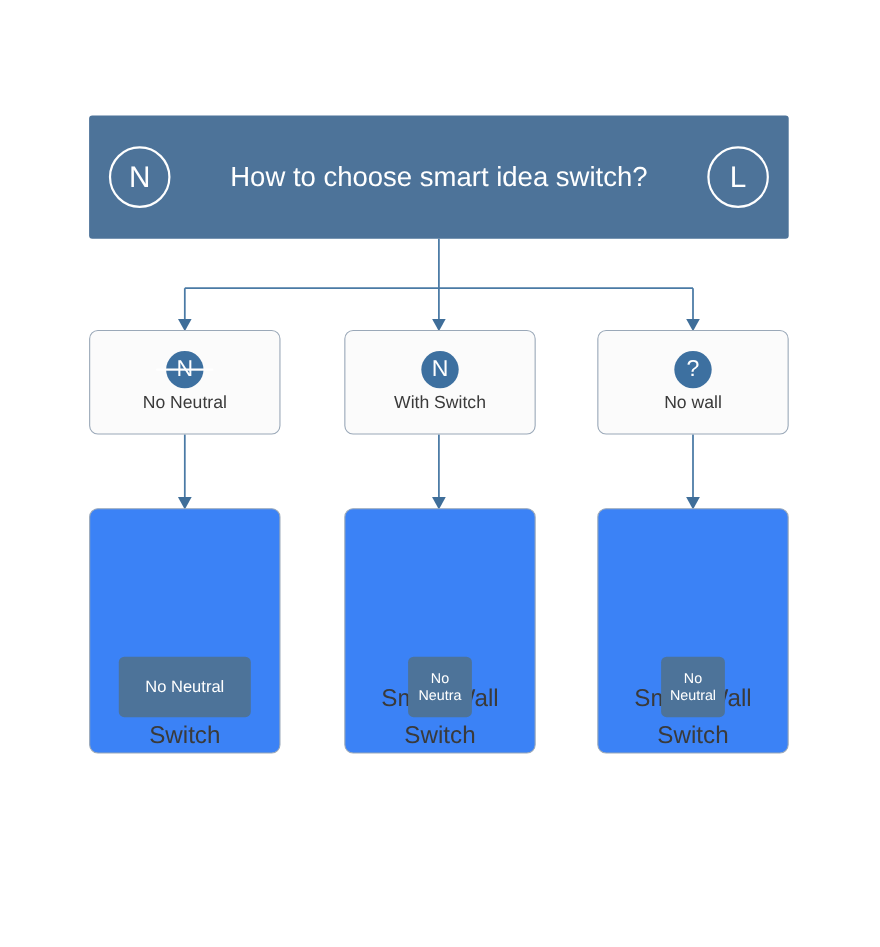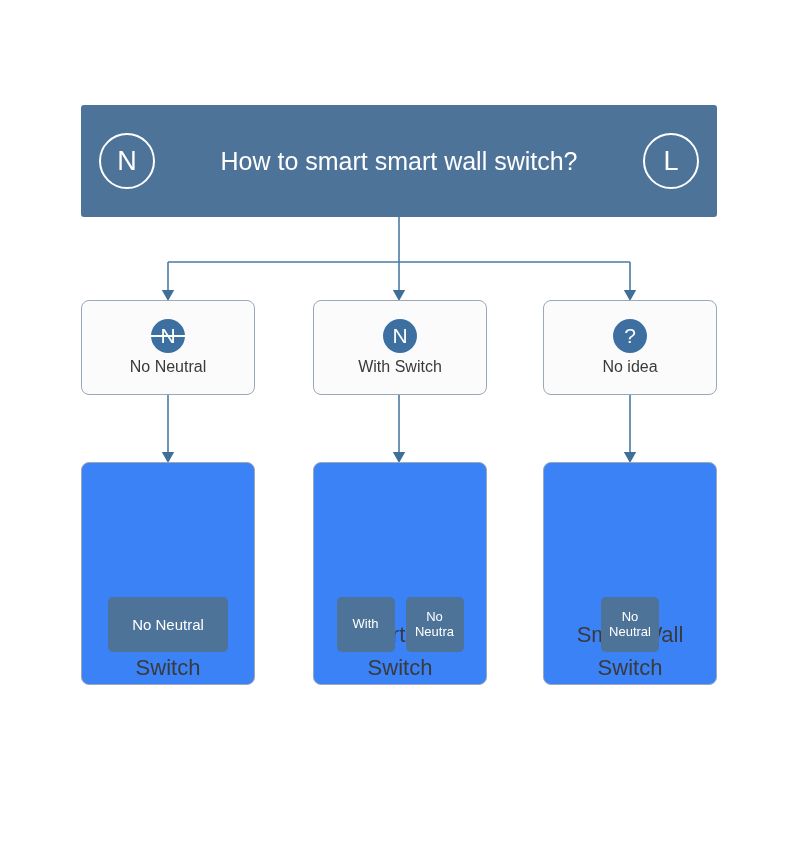--- a/index.html
+++ b/index.html
@@ -203,21 +203,21 @@
 
     <path d="M168,395 L168,457" stroke="#4a7aa5" stroke-width="1.6" fill="none" marker-end="url(#arrowhead)"></path>
     <path d="M399,395 L399,457" stroke="#4a7aa5" stroke-width="1.6" fill="none" marker-end="url(#arrowhead)"></path>
     <path d="M630,395 L630,457" stroke="#4a7aa5" stroke-width="1.6" fill="none" marker-end="url(#arrowhead)"></path>
   </svg>
 
   <div class="header-banner">
     <div class="ring-badge">
       <span>N</span>
     </div>
-    <div class="header-title">How to smart smart wall switch?</div>
+    <div class="header-title">How to choose smart idea switch?</div>
     <div class="ring-badge">
       <span>L</span>
     </div>
   </div>
 
   <div class="option-node col1">
     <div class="disc-badge">
       <span>N</span>
       <span class="strike"></span>
     </div>
@@ -228,36 +228,35 @@
     <div class="disc-badge">
       <span>N</span>
     </div>
     <div class="option-label">With Switch</div>
   </div>
 
   <div class="option-node col3">
     <div class="disc-badge">
       <span>?</span>
     </div>
-    <div class="option-label">No idea</div>
+    <div class="option-label">No wall</div>
   </div>
 
   <div class="product-card col1">
     <div class="product-title">Smart Wall
 Switch</div>
     <div class="chip-row">
       <div class="chip wide">No Neutral</div>
     </div>
   </div>
 
   <div class="product-card col2">
     <div class="product-title">Smart Wall
 Switch</div>
     <div class="chip-row">
-      <div class="chip small">With</div>
       <div class="chip small">No
 Neutra</div>
     </div>
   </div>
 
   <div class="product-card col3">
     <div class="product-title">Smart Wall
 Switch</div>
     <div class="chip-row">
       <div class="chip small">No

